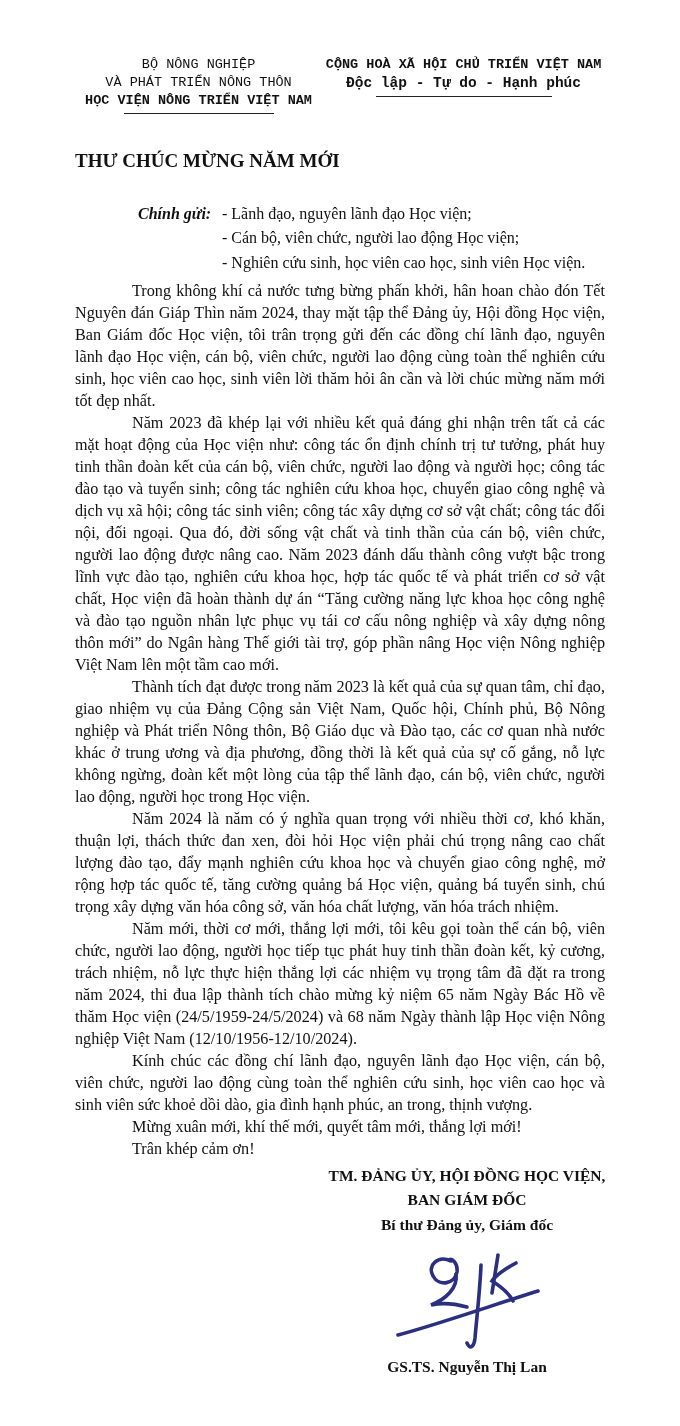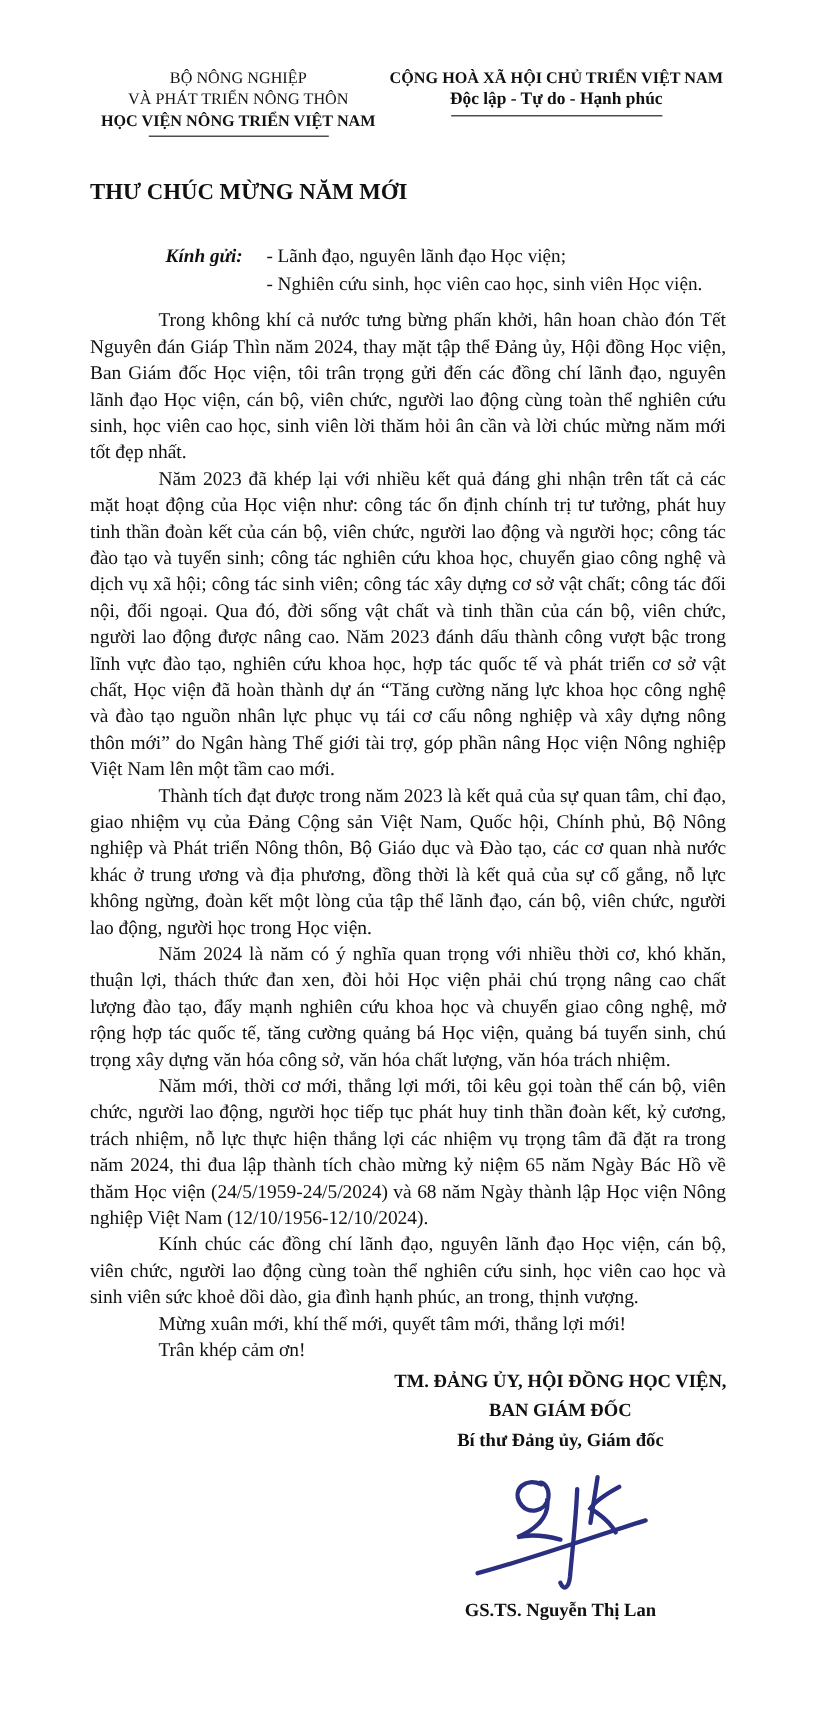--- a/index.html
+++ b/index.html
@@ -9,21 +9,21 @@
     margin: 0 auto;
     background: #ffffff;
     color: #111111;
     font-family: "Liberation Serif", "DejaVu Serif", serif;
     box-sizing: border-box;
     padding: 56px 75px 0 75px;
     overflow: hidden;
   }
 
   
-  .letterhead { display: flex; justify-content: space-between; }
+  .letterhead { display: flex; justify-content: space-between; font-family: Liberation Mono, monospace; }
   .lh-left  { width: 262px; text-align: center; }
   .lh-right { width: 300px; text-align: center; }
   .lh-line    { font-size: 13.5px; line-height: 18px; }
   .lh-line-b  { font-size: 13.5px; line-height: 18px; font-weight: bold; }
   .lh-motto   { font-size: 14.5px; line-height: 19px; font-weight: bold; }
   .rule {
     height: 0; border-top: 1.4px solid #222;
     margin: 3px auto 0 auto;
   }
   .rule-left  { width: 150px; }
@@ -95,23 +95,24 @@
       <div class="lh-motto">Độc lập - Tự do - Hạnh phúc</div>
       <div class="rule rule-right"></div>
     </div>
   </div>
 
   <div class="doc-title">
     <div>THƯ CHÚC MỪNG NĂM MỚI</div>
   </div>
 
   <div class="salutation">
-    <div class="salutation-label">Kính gửi:</div>
+    <div class="salutation-label">Chính gửi:</div>
     <div class="salutation-list">
       <div>- Lãnh đạo, nguyên lãnh đạo Học viện;</div>
+      <div>- Cán bộ, viên chức, người lao động Học viện;</div>
       <div>- Nghiên cứu sinh, học viên cao học, sinh viên Học viện.</div>
     </div>
   </div>
 
   <div class="body-text">
     <p>Trong không khí cả nước tưng bừng phấn khởi, hân hoan chào đón Tết Nguyên đán Giáp Thìn năm 2024, thay mặt tập thể Đảng ủy, Hội đồng Học viện, Ban Giám đốc Học viện, tôi trân trọng gửi đến các đồng chí lãnh đạo, nguyên lãnh đạo Học viện, cán bộ, viên chức, người lao động cùng toàn thể nghiên cứu sinh, học viên cao học, sinh viên lời thăm hỏi ân cần và lời chúc mừng năm mới tốt đẹp nhất.</p>
     <p>Năm 2023 đã khép lại với nhiều kết quả đáng ghi nhận trên tất cả các mặt hoạt động của Học viện như: công tác ổn định chính trị tư tưởng, phát huy tinh thần đoàn kết của cán bộ, viên chức, người lao động và người học; công tác đào tạo và tuyển sinh; công tác nghiên cứu khoa học, chuyển giao công nghệ và dịch vụ xã hội; công tác sinh viên; công tác xây dựng cơ sở vật chất; công tác đối nội, đối ngoại. Qua đó, đời sống vật chất và tinh thần của cán bộ, viên chức, người lao động được nâng cao. Năm 2023 đánh dấu thành công vượt bậc trong lĩnh vực đào tạo, nghiên cứu khoa học, hợp tác quốc tế và phát triển cơ sở vật chất, Học viện đã hoàn thành dự án “Tăng cường năng lực khoa học công nghệ và đào tạo nguồn nhân lực phục vụ tái cơ cấu nông nghiệp và xây dựng nông thôn mới” do Ngân hàng Thế giới tài trợ, góp phần nâng Học viện Nông nghiệp Việt Nam lên một tầm cao mới.</p>
     <p>Thành tích đạt được trong năm 2023 là kết quả của sự quan tâm, chỉ đạo, giao nhiệm vụ của Đảng Cộng sản Việt Nam, Quốc hội, Chính phủ, Bộ Nông nghiệp và Phát triển Nông thôn, Bộ Giáo dục và Đào tạo, các cơ quan nhà nước khác ở trung ương và địa phương, đồng thời là kết quả của sự cố gắng, nỗ lực không ngừng, đoàn kết một lòng của tập thể lãnh đạo, cán bộ, viên chức, người lao động, người học trong Học viện.</p>
     <p>Năm 2024 là năm có ý nghĩa quan trọng với nhiều thời cơ, khó khăn, thuận lợi, thách thức đan xen, đòi hỏi Học viện phải chú trọng nâng cao chất lượng đào tạo, đẩy mạnh nghiên cứu khoa học và chuyển giao công nghệ, mở rộng hợp tác quốc tế, tăng cường quảng bá Học viện, quảng bá tuyển sinh, chú trọng xây dựng văn hóa công sở, văn hóa chất lượng, văn hóa trách nhiệm.</p>
     <p>Năm mới, thời cơ mới, thắng lợi mới, tôi kêu gọi toàn thể cán bộ, viên chức, người lao động, người học tiếp tục phát huy tinh thần đoàn kết, kỷ cương, trách nhiệm, nỗ lực thực hiện thắng lợi các nhiệm vụ trọng tâm đã đặt ra trong năm 2024, thi đua lập thành tích chào mừng kỷ niệm 65 năm Ngày Bác Hồ về thăm Học viện (24/5/1959-24/5/2024) và 68 năm Ngày thành lập Học viện Nông nghiệp Việt Nam (12/10/1956-12/10/2024).</p>

